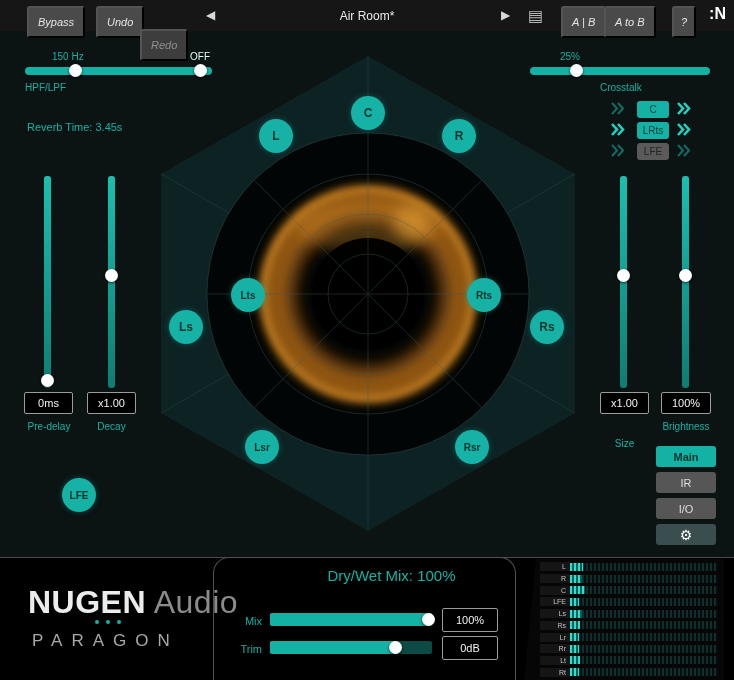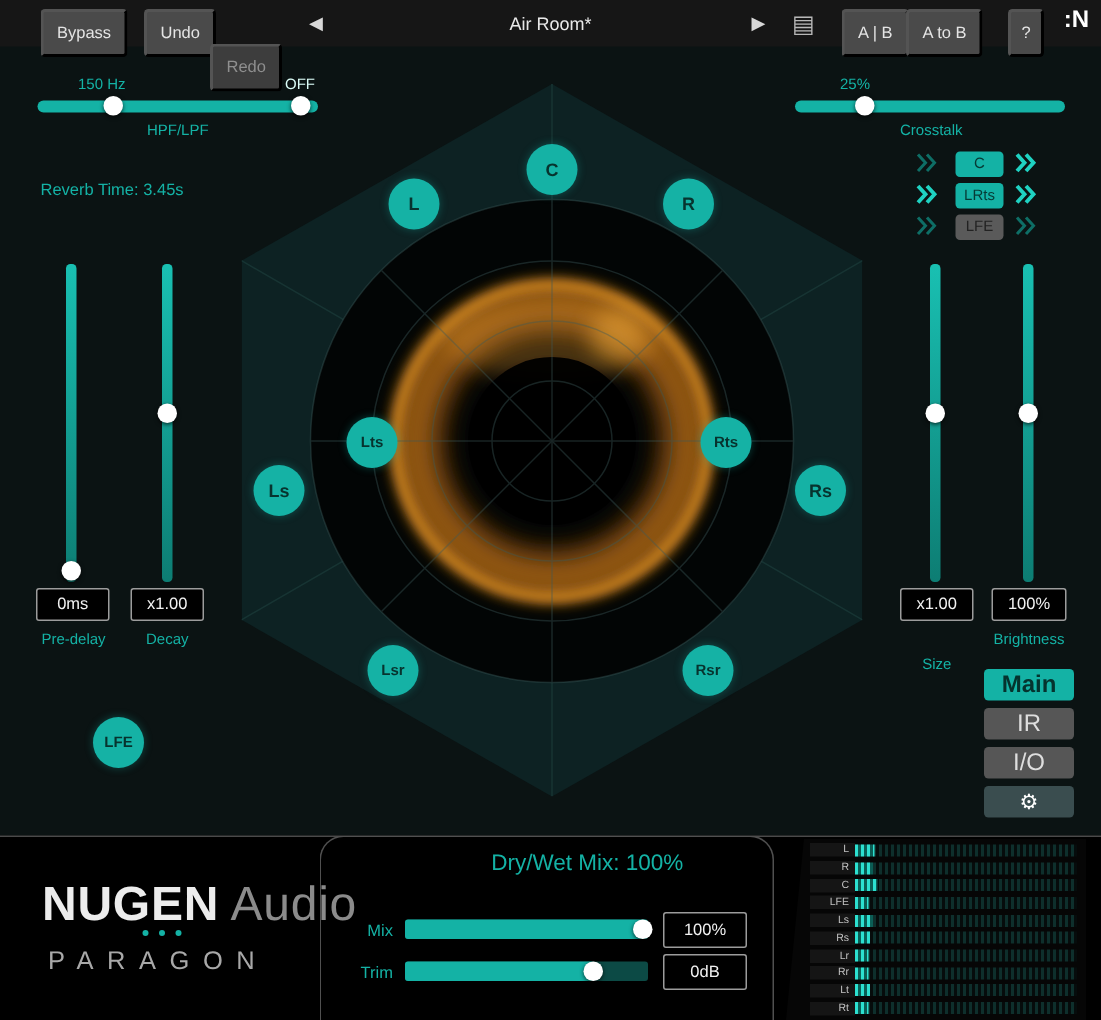--- a/index.html
+++ b/index.html
@@ -5,21 +5,21 @@
   html,body{margin:0;padding:0;background:#000;}
   .app{position:relative;width:734px;height:680px;overflow:hidden;
        font-family:"Liberation Sans","DejaVu Sans",sans-serif;
        background:#0b1313;user-select:none;}
   
   .topbar{position:absolute;left:0;top:0;width:734px;height:31px;background:#161616;}
   .tb-title{position:absolute;left:0;top:9px;width:734px;text-align:center;
             font-size:12px;color:#e8e8e8;}
   .tb-btn{position:absolute;top:6px;height:32px;background:#4a4a4a;color:#e4e4e4;
           font-size:11px;border-radius:3px;display:flex;align-items:center;
-          justify-content:center;padding:0 9px;box-sizing:border-box;}
+          justify-content:center;padding:0 9px;box-sizing:border-box;font-style:italic;}
   .tb-btn.dim{background:#3d3d3d;color:#8f8f8f;}
   .tb-glyph{position:absolute;top:8px;font-size:12px;color:#d8d8d8;}
   .tb-logo{position:absolute;right:8px;top:5px;font-size:16px;font-weight:bold;color:#fff;}
   
   .h-track{position:absolute;height:8px;border-radius:4px;background:#14b2a5;}
   .knob{position:absolute;width:13px;height:13px;border-radius:50%;background:#fff;
         box-shadow:0 1px 3px rgba(0,0,0,.7);}
   .tlabel{position:absolute;font-size:10px;color:#14b2a5;}
   .tlabel.bright{color:#dcfdf8;}
   
@@ -38,21 +38,21 @@
         border-radius:2px;color:#f2f2f2;font-size:11px;display:flex;align-items:center;
         justify-content:center;box-sizing:border-box;}
   .vlabel{position:absolute;font-size:10px;color:#14b2a5;text-align:center;}
   
   .route-btn{position:absolute;width:32px;height:17px;border-radius:3px;font-size:10px;
              display:flex;align-items:center;justify-content:center;}
   .route-btn.on{background:#14b2a5;color:#063a35;}
   .route-btn.off{background:#5a5a5a;color:#222;}
   .chev{position:absolute;width:15px;height:15px;}
   
-  .vbtn{position:absolute;left:656px;width:60px;height:21px;border-radius:3px;font-size:16px;
+  .vbtn{position:absolute;left:656px;width:60px;height:21px;border-radius:3px;font-size:11px;
         display:flex;align-items:center;justify-content:center;}
   .vbtn.active{background:#14b2a5;color:#05332e;font-weight:bold;}
   .vbtn.plain{background:#565656;color:#dedede;}
   .vbtn.gear{background:#3a4d4f;color:#fff;font-size:14px;}
   
   .bottombar{position:absolute;left:0;top:557px;width:734px;height:123px;background:#000;
              border-top:1px solid #4a4a4a;box-sizing:border-box;}
   .center-panel{position:absolute;left:213px;top:557px;width:303px;height:123px;background:#000;
                 border:1px solid #505050;border-bottom:none;border-radius:16px 16px 0 0;
                 box-sizing:border-box;}
@@ -96,21 +96,21 @@
     <button class="tb-btn" style="left:604px;">A to B</button>
     <button class="tb-btn" style="left:672px;padding:0 7px;">?</button>
     <div class="tb-logo">:N</div>
   </div>
 
   <div class="tlabel" style="left:52px;top:51px;">150 Hz</div>
   <div class="tlabel bright" style="left:190px;top:51px;">OFF</div>
   <div class="h-track" style="left:25px;top:67px;width:187px;"></div>
   <div class="knob" style="left:69px;top:64px;"></div>
   <div class="knob" style="left:194px;top:64px;"></div>
-  <div class="tlabel" style="left:25px;top:82px;width:187px;text-align:center;">HPF/LPF</div>
+  <div class="tlabel" style="left:25px;top:82px;width:187px;">HPF/LPF</div>
 
   <div class="tlabel" style="left:545px;top:51px;width:50px;text-align:center;">25%</div>
   <div class="h-track" style="left:530px;top:67px;width:180px;"></div>
   <div class="knob" style="left:570px;top:64px;"></div>
   <div class="tlabel" style="left:600px;top:82px;width:110px;">Crosstalk</div>
 
   <div class="tlabel" style="left:27px;top:121px;font-size:11px;">Reverb Time: 3.45s</div>
 
   <svg class="chev" style="left:610px;top:101px;" viewBox="0 0 15 15">
       <polyline points="2,2 7,7.5 2,13" fill="none" stroke="#0e6e66" stroke-width="2"></polyline>

